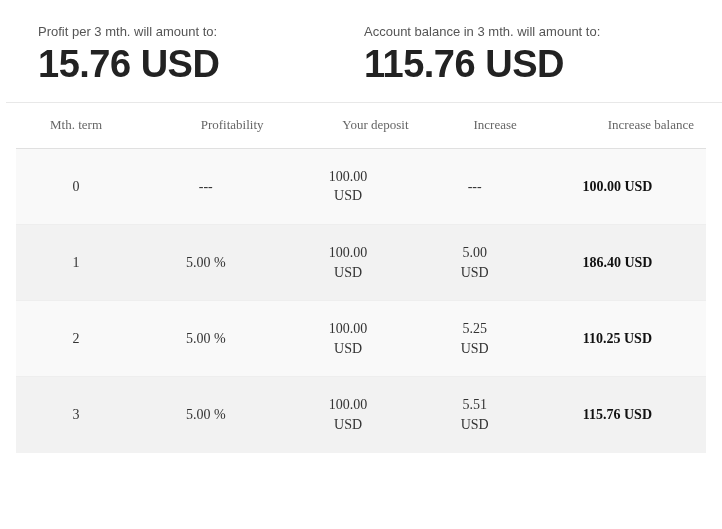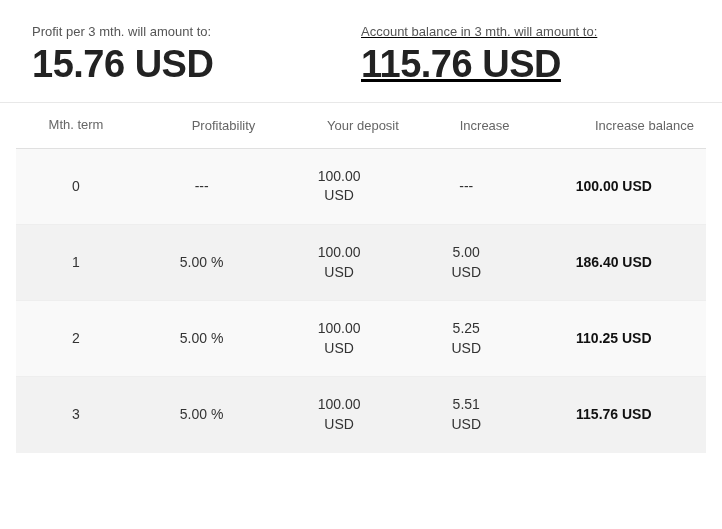--- a/index.html
+++ b/index.html
@@ -15,53 +15,54 @@
       min-height: 529px;
       display: flex;
       flex-direction: column;
     }
 
     .summary-section {
       display: flex;
       padding: 24px 32px 16px 32px;
       gap: 0;
       border-bottom: 1px solid #e8e8e8;
+      margin-left: 6px;
     }
 
     .summary-block {
       display: flex;
       flex-direction: column;
       gap: 4px;
     }
 
     .summary-block:first-child {
       flex: 1;
     }
 
     .summary-block:last-child {
       flex: 1;
-      text-decoration: underline;
     }
 
     .summary-label {
       font-size: 13px;
       color: #555;
       font-weight: 400;
     }
 
     .summary-value {
       font-size: 38px;
       font-weight: 700;
       color: #222;
       letter-spacing: -0.5px;
     }
 
     .table-container {
       flex: 1;
       padding: 0 16px;
+      font-family: Liberation Serif, serif;
     }
 
     table {
       width: 100%;
       border-collapse: collapse;
     }
 
     thead tr {
       border-bottom: 1px solid #e0e0e0;
     }

